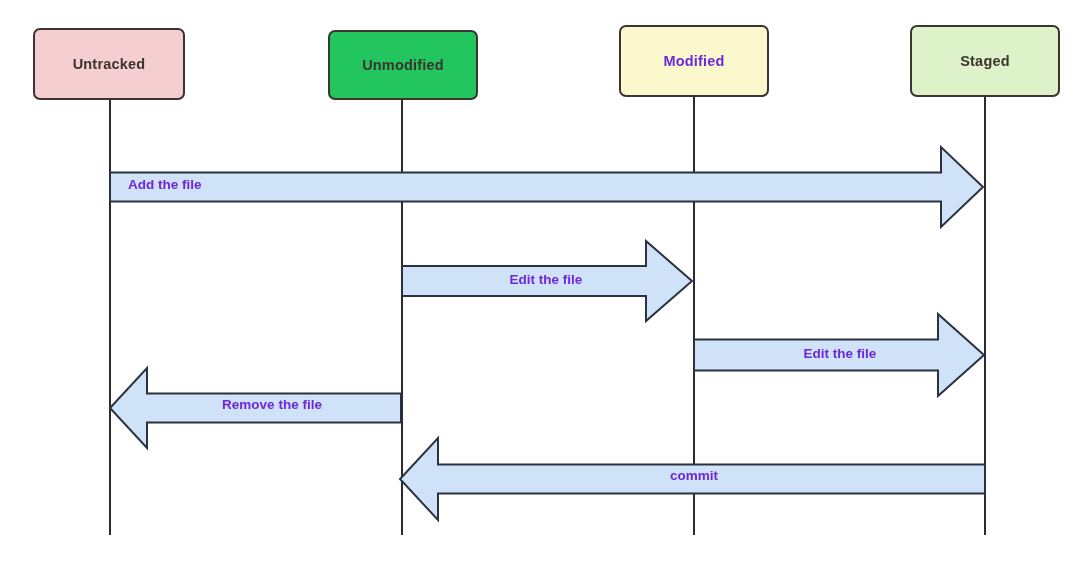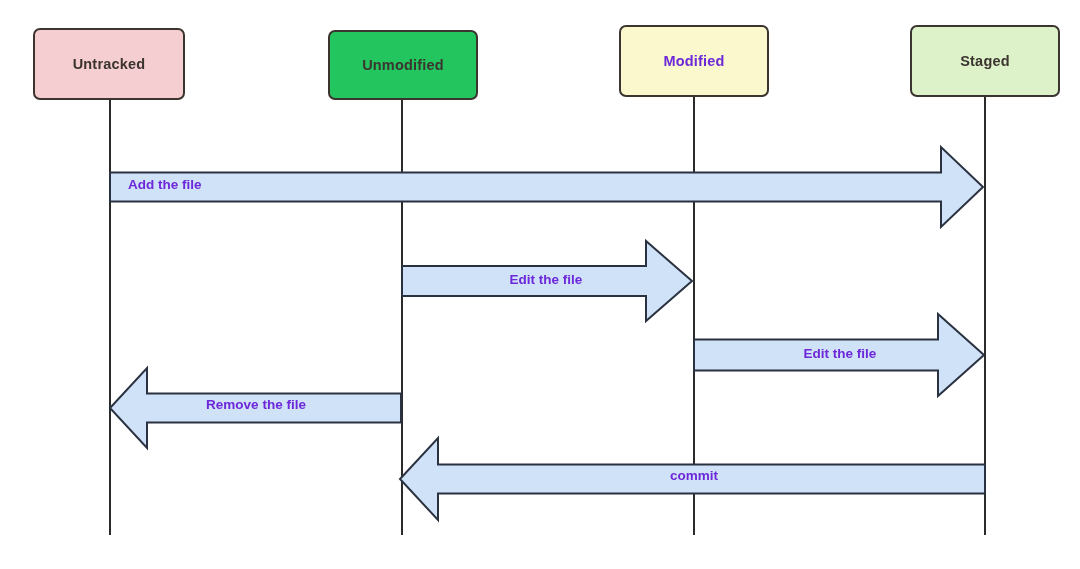--- a/index.html
+++ b/index.html
@@ -100,21 +100,21 @@
         <svg width="302" height="94" viewBox="688 307.5 302 94">
           <path d="M 694 339 L 938 339 L 938 313.5 L 984 354.5 L 938 395.5 L 938 370 L 694 370 Z" fill="#cfe2f7" stroke="#2a3140" stroke-width="2" stroke-linejoin="miter"></path>
         </svg>
       </div>
       <div class="msg-label" style="top: 346px; left: 840px; transform: translateX(-50%);">Edit the file</div>
       <div class="msg" style="left: 104px; top: 361.5px; width: 303px; height: 92px;">
         <svg width="303" height="92" viewBox="104 361.5 303 92">
           <path d="M 401 393 L 147 393 L 147 367.5 L 110 407.5 L 147 447.5 L 147 422 L 401 422 Z" fill="#cfe2f7" stroke="#2a3140" stroke-width="2" stroke-linejoin="miter"></path>
         </svg>
       </div>
-      <div class="msg-label" style="top: 397px; left: 256px; transform: translateX(-50%);">Remove the file</div>
+      <div class="msg-label" style="top: 397px; left: 272px; transform: translateX(-50%);">Remove the file</div>
       <div class="msg" style="left: 394px; top: 431.5px; width: 597px; height: 94px;">
         <svg width="597" height="94" viewBox="394 431.5 597 94">
           <path d="M 985 464 L 438 464 L 438 437.5 L 400 478.5 L 438 519.5 L 438 493 L 985 493 Z" fill="#cfe2f7" stroke="#2a3140" stroke-width="2" stroke-linejoin="miter"></path>
         </svg>
       </div>
       <div class="msg-label" style="top: 468px; left: 694px; transform: translateX(-50%); text-align: right;">commit</div>
     </div>
 </div>
 
 </body></html>

